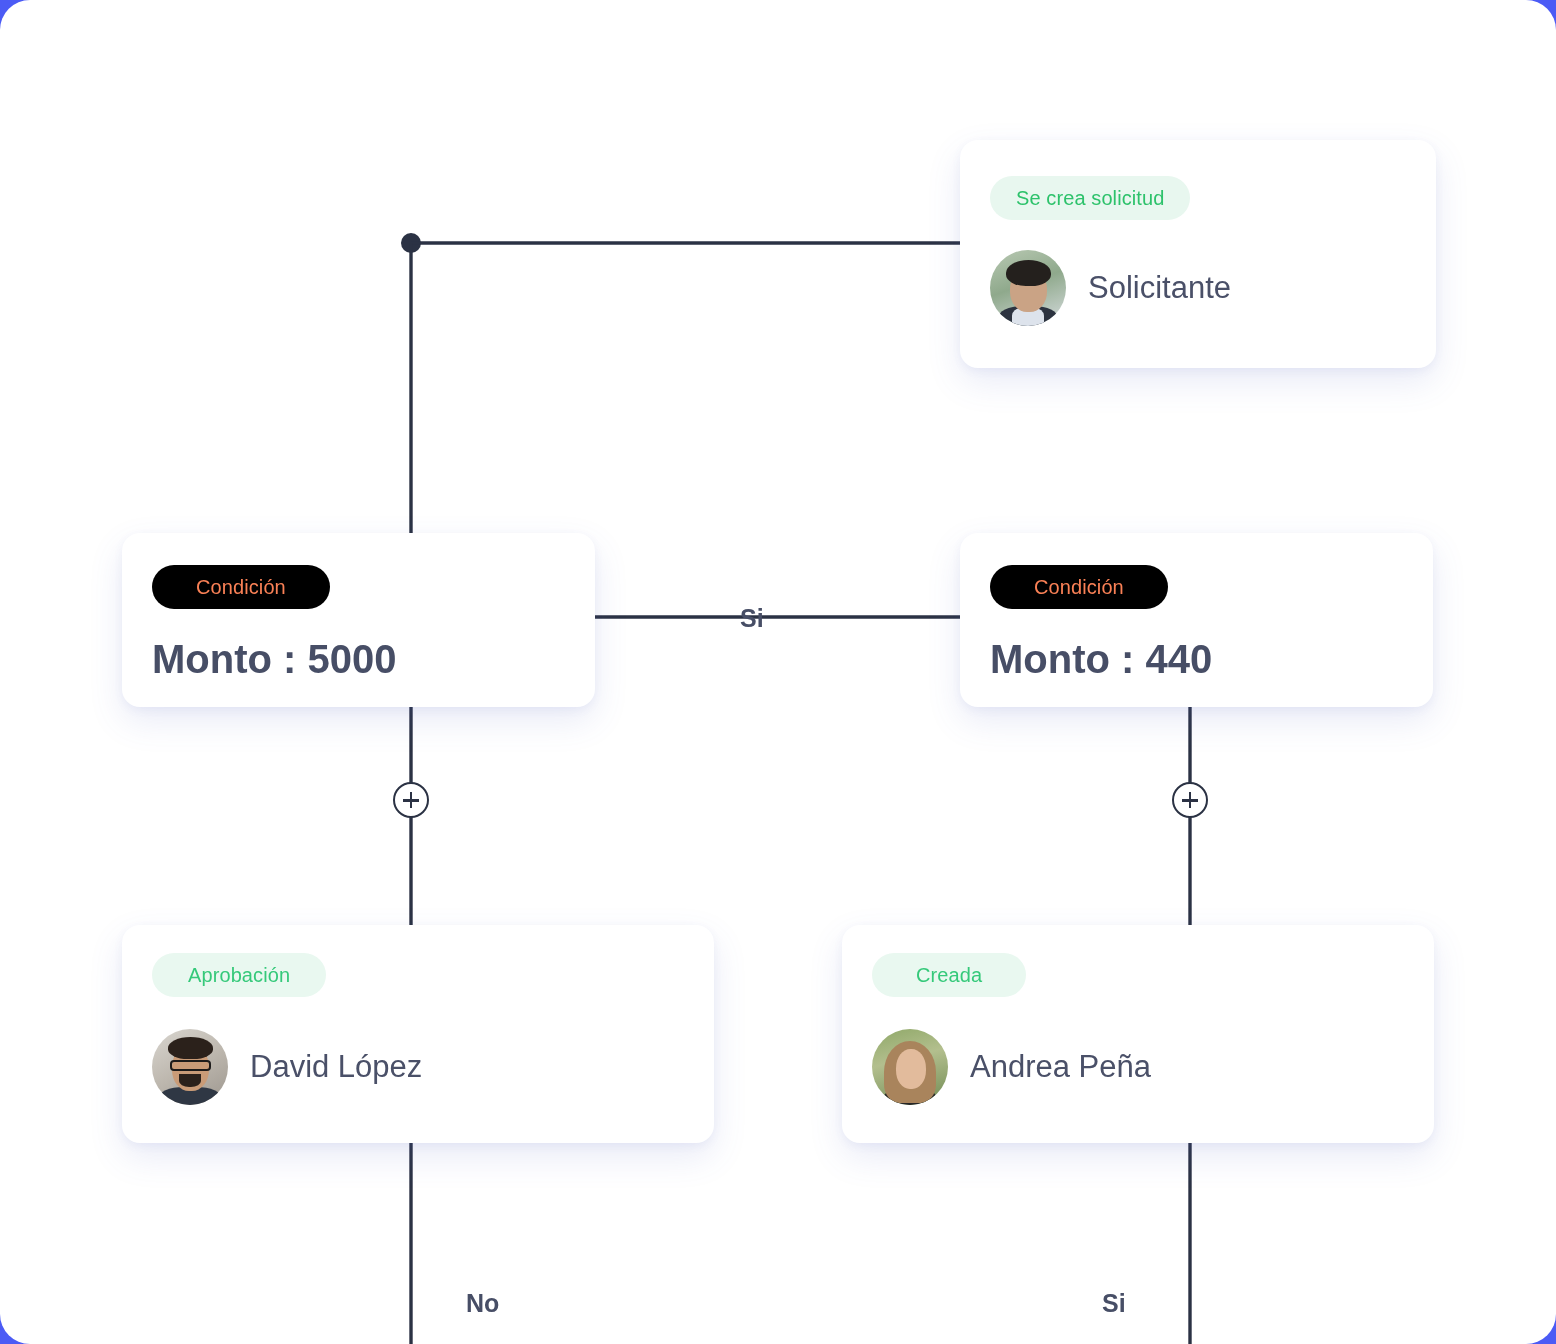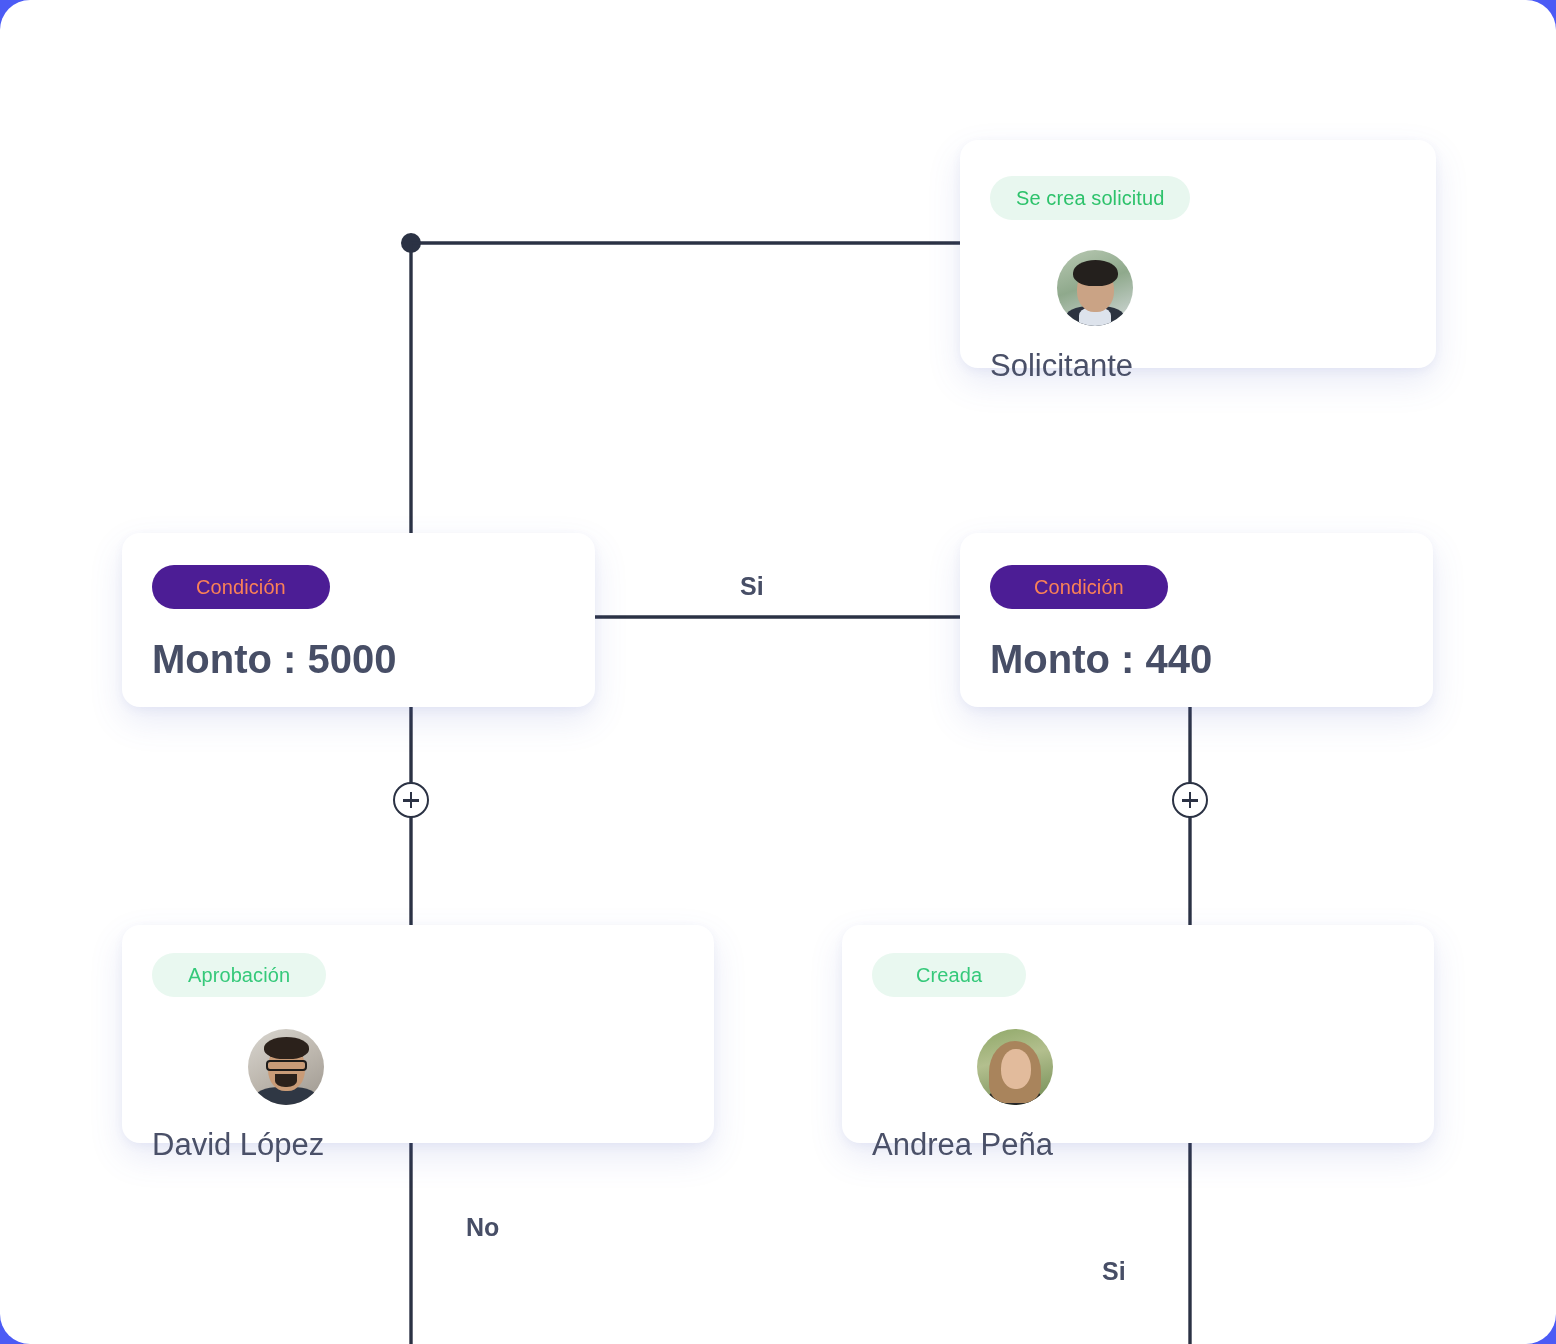--- a/index.html
+++ b/index.html
@@ -49,28 +49,27 @@
     display: flex;
     align-items: center;
     justify-content: flex-end;
     border-radius: 999px;
     font-size: 20px;
     letter-spacing: .1px;
     white-space: nowrap;
   }
   .badge.green  { background: #e8f7ef; color: #2dc26b; }
   .badge.green2 { background: #e9f8f0; color: #35c97a; }
-  .badge.peach  { background: #4c1d95; color: #fa8156; }
+  .badge.peach  { background: #000000; color: #fa8156; }
 
   .person {
     position: absolute;
     display: flex;
-    align-items: flex-end;
+    align-items: center;
     gap: 22px;
-    flex-direction: column;
   }
   .avatar {
     width: 76px; height: 76px;
     border-radius: 50%;
     overflow: hidden;
     flex: 0 0 76px;
     position: relative;
   }
   .avatar .sky   { position: absolute; inset: 0; }
   .avatar .hair  { position: absolute; border-radius: 50% 50% 44% 44%; }
@@ -109,20 +108,21 @@
   .plus::before { left: 8px;  top: 15px; width: 16px; height: 2.6px; }
   .plus::after  { left: 14.7px; top: 8px;  width: 2.6px; height: 16px; }
 
   
   .edge-label {
     position: absolute;
     font-size: 25px;
     font-weight: 700;
     color: #474e66;
     white-space: nowrap;
+    margin-top: 32px;
   }
 </style>
 </head>
 <body>
 
 <div id="canvas">
 
   <svg id="edges" viewBox="0 0 1556 1344" width="1556" height="1344">
 
     <circle cx="411" cy="243" r="10" fill="#2b3244"></circle>
@@ -201,16 +201,16 @@
         <div class="face" style="left:24px; top:20px; width:30px; height:40px; background:#e2bb9c;"></div>
       </div>
       <div class="person-name">Andrea Peña</div>
     </div>
   </div>
 
   <div class="plus" style="left:393px; top:782px;"></div>
   <div class="plus" style="left:1172px; top:782px;"></div>
 
   <div class="edge-label" style="left:740px; top:572px;">Si</div>
-  <div class="edge-label" style="left:466px; top:1213px;">No</div>
+  <div class="edge-label" style="left:466px; top:1257px;">No</div>
   <div class="edge-label" style="left:1102px; top:1257px;">Si</div>
 
 </div>
 
 </body></html>

